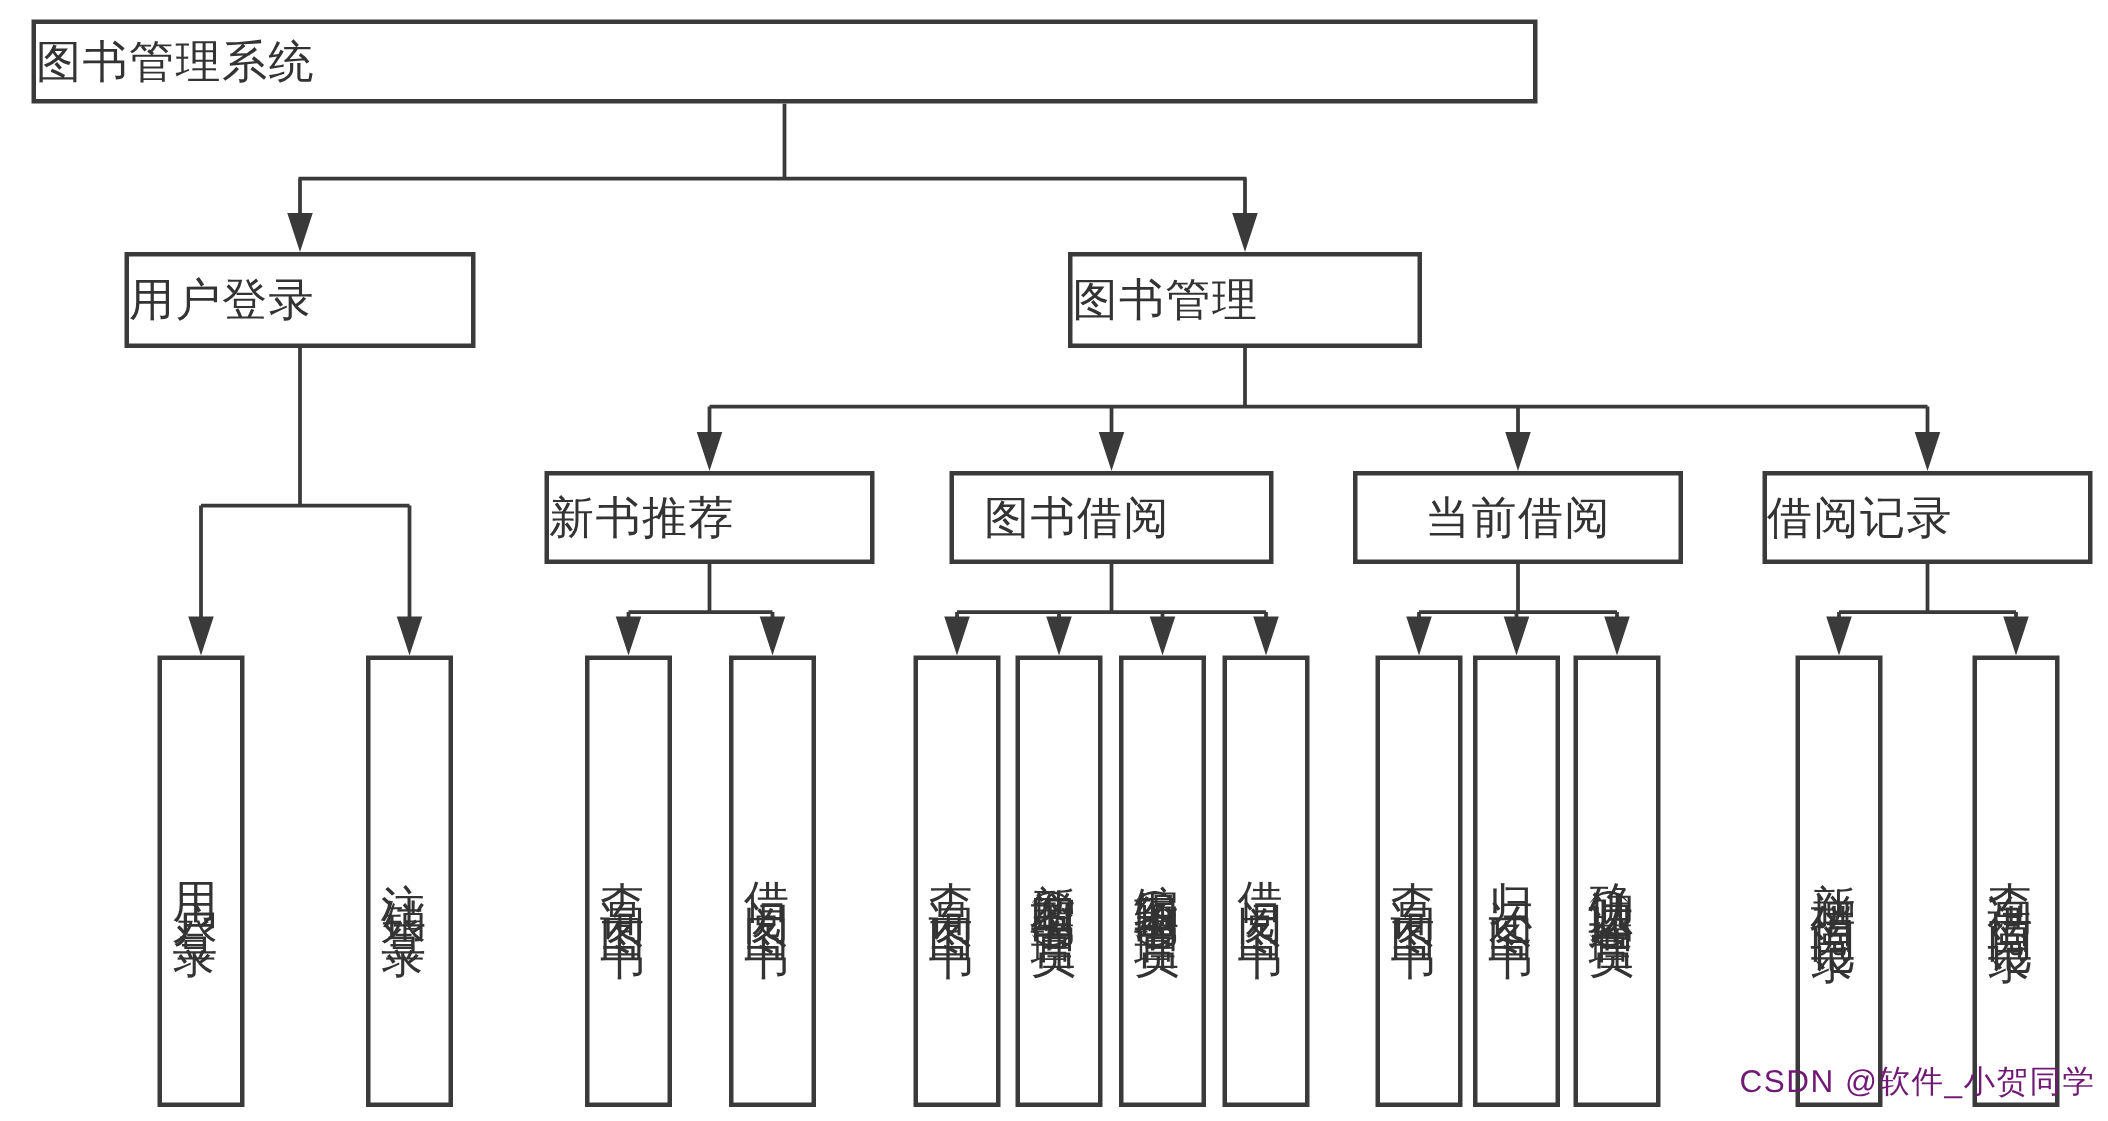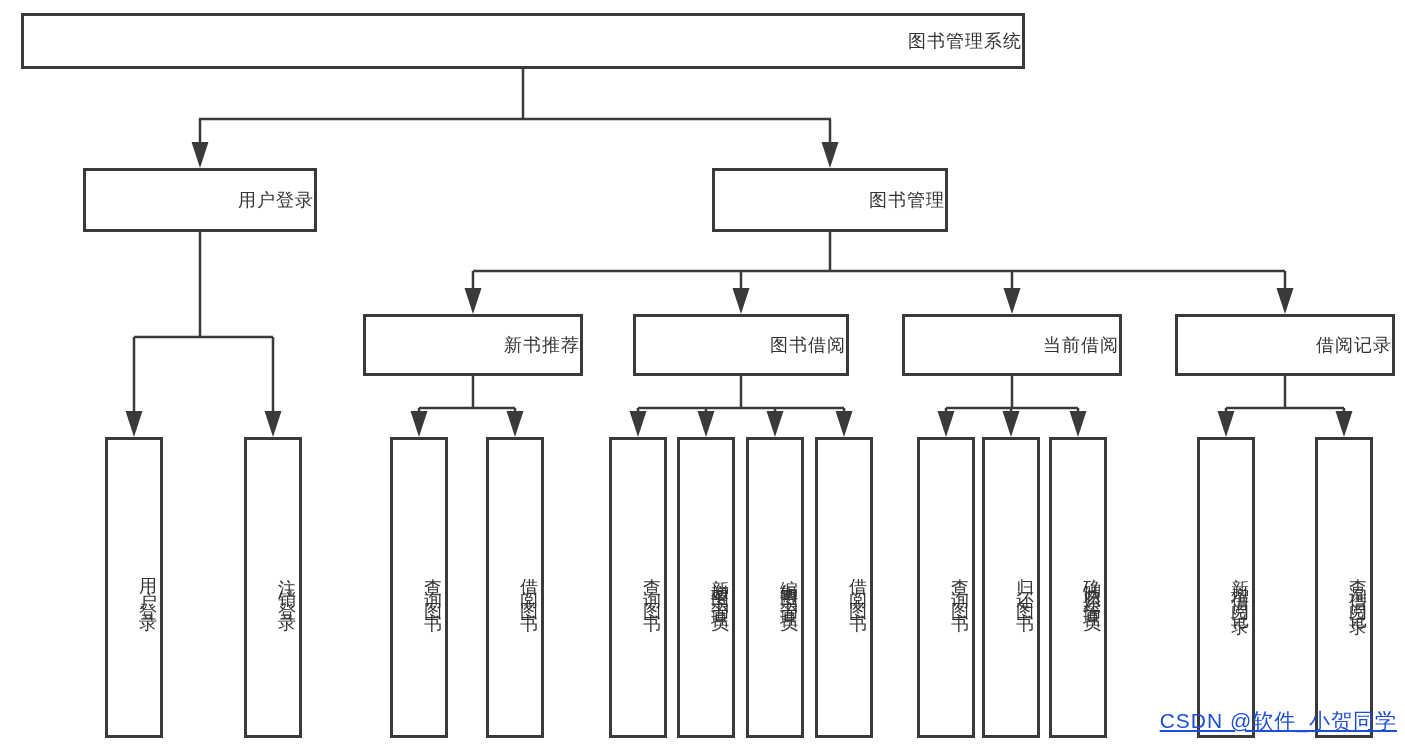--- a/index.html
+++ b/index.html
@@ -21,32 +21,32 @@
     width: 1405px;
     height: 747px;
   }
   .box {
     position: absolute;
     box-sizing: border-box;
     border: 3px solid #3a3a3a;
     background: #ffffff;
     display: flex;
     align-items: center;
-    justify-content: flex-end;
+    justify-content: flex-start;
     color: #333333;
-    font-size: 18px;
+    font-size: 30px;
     letter-spacing: 1px;
     text-align: center;
   }
   .root   { left: 21px;   top: 13px;  width: 1004px; height: 56px; }
   .lv2-a  { left: 83px;   top: 168px; width: 234px;  height: 64px; }
   .lv2-b  { left: 712px;  top: 168px; width: 236px;  height: 64px; }
   .lv3-1  { left: 363px;  top: 314px; width: 220px;  height: 62px; }
   .lv3-2  { left: 633px;  top: 314px; width: 216px;  height: 62px; padding-left: 20px; }
-  .lv3-3  { left: 902px;  top: 314px; width: 220px;  height: 62px; }
+  .lv3-3  { left: 902px;  top: 314px; width: 220px;  height: 62px; padding-left: 45px; }
   .lv3-4  { left: 1175px; top: 314px; width: 220px;  height: 62px; }
   .leaf   { top: 437px; width: 58px; height: 301px; }
   .leaf span {
     writing-mode: vertical-rl;
     text-orientation: mixed;
     white-space: nowrap;
   }
   .sp-wide  span { letter-spacing: 12px; }
   .sp-med   span { letter-spacing: 8px;  }
   .sp-tight span { letter-spacing: 5px;  }
@@ -61,24 +61,23 @@
   .g4-1 { left: 917px; }
   .g4-2 { left: 982px; }
   .g4-3 { left: 1049px; }
   .g5-1 { left: 1197px; }
   .g5-2 { left: 1315px; }
   .watermark {
     position: absolute;
     right: 8px;
     bottom: 12px;
     font-size: 21px;
-    color: #1d4ed8;
+    color: #701a75;
     letter-spacing: 1px;
     z-index: 5;
-    text-decoration: underline;
   }
 </style>
 </head>
 <body>
 
 <div class="canvas">
 
   <svg class="connectors" viewBox="0 0 1405 747" xmlns="http://www.w3.org/2000/svg">
     <path d="M523,69 V119 M199,119 H831 M200,119 V146 M830,119 V146
              M200,232 V337 M134,337 H273 M134,337 V416 M273,337 V416

